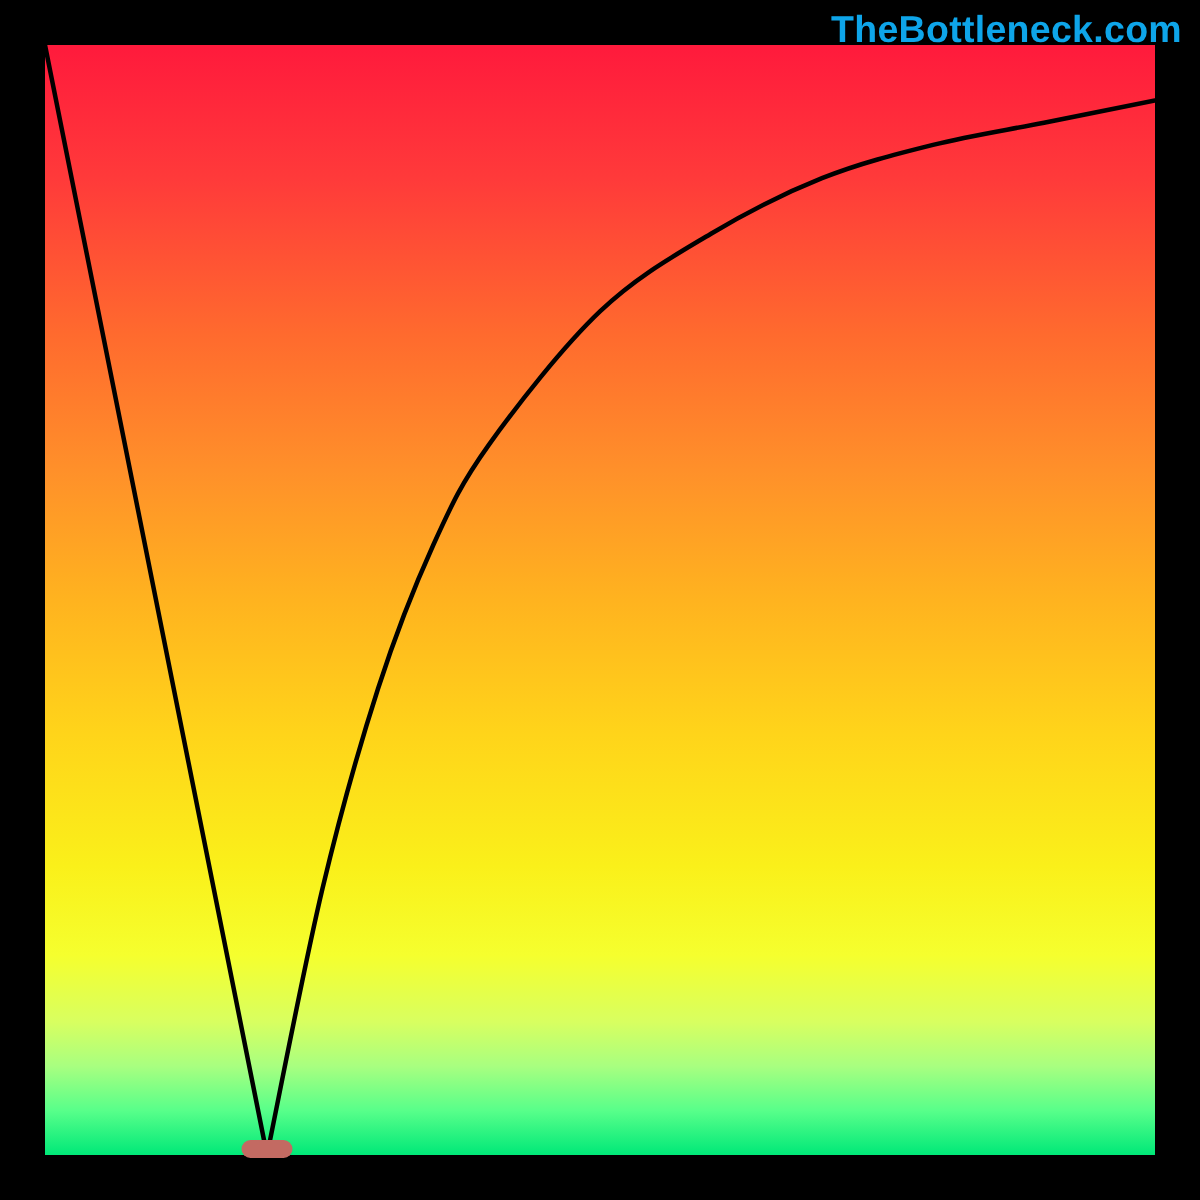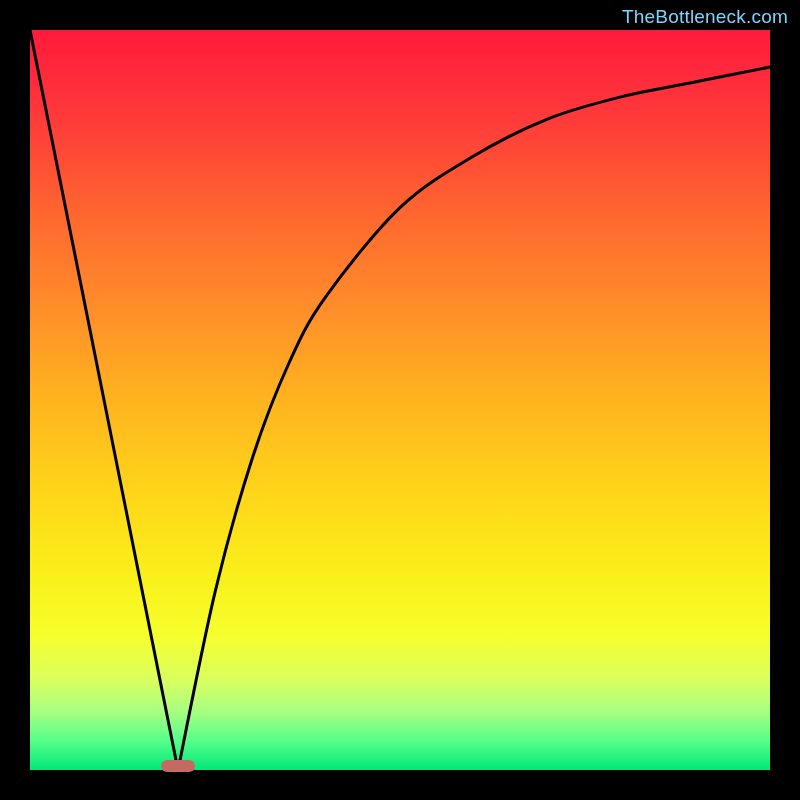--- a/index.html
+++ b/index.html
@@ -29,23 +29,23 @@
       #d8ff60 88%,
       #a8ff80 92%,
       #58ff8a 96%,
       #00e878 100%
     );
   }
   .watermark {
     position: absolute;
     top: 6px;
     right: 12px;
-    color: #7dd3fc;
-    font-size: 19px;
-    font-weight: 400;
+    color: #0ea5e9;
+    font-size: 25px;
+    font-weight: 700;
     letter-spacing: 0.2px;
     z-index: 5;
   }
   svg.curves {
     position: absolute;
     left: 30px;
     top: 30px;
     width: 740px;
     height: 740px;
     z-index: 3;

